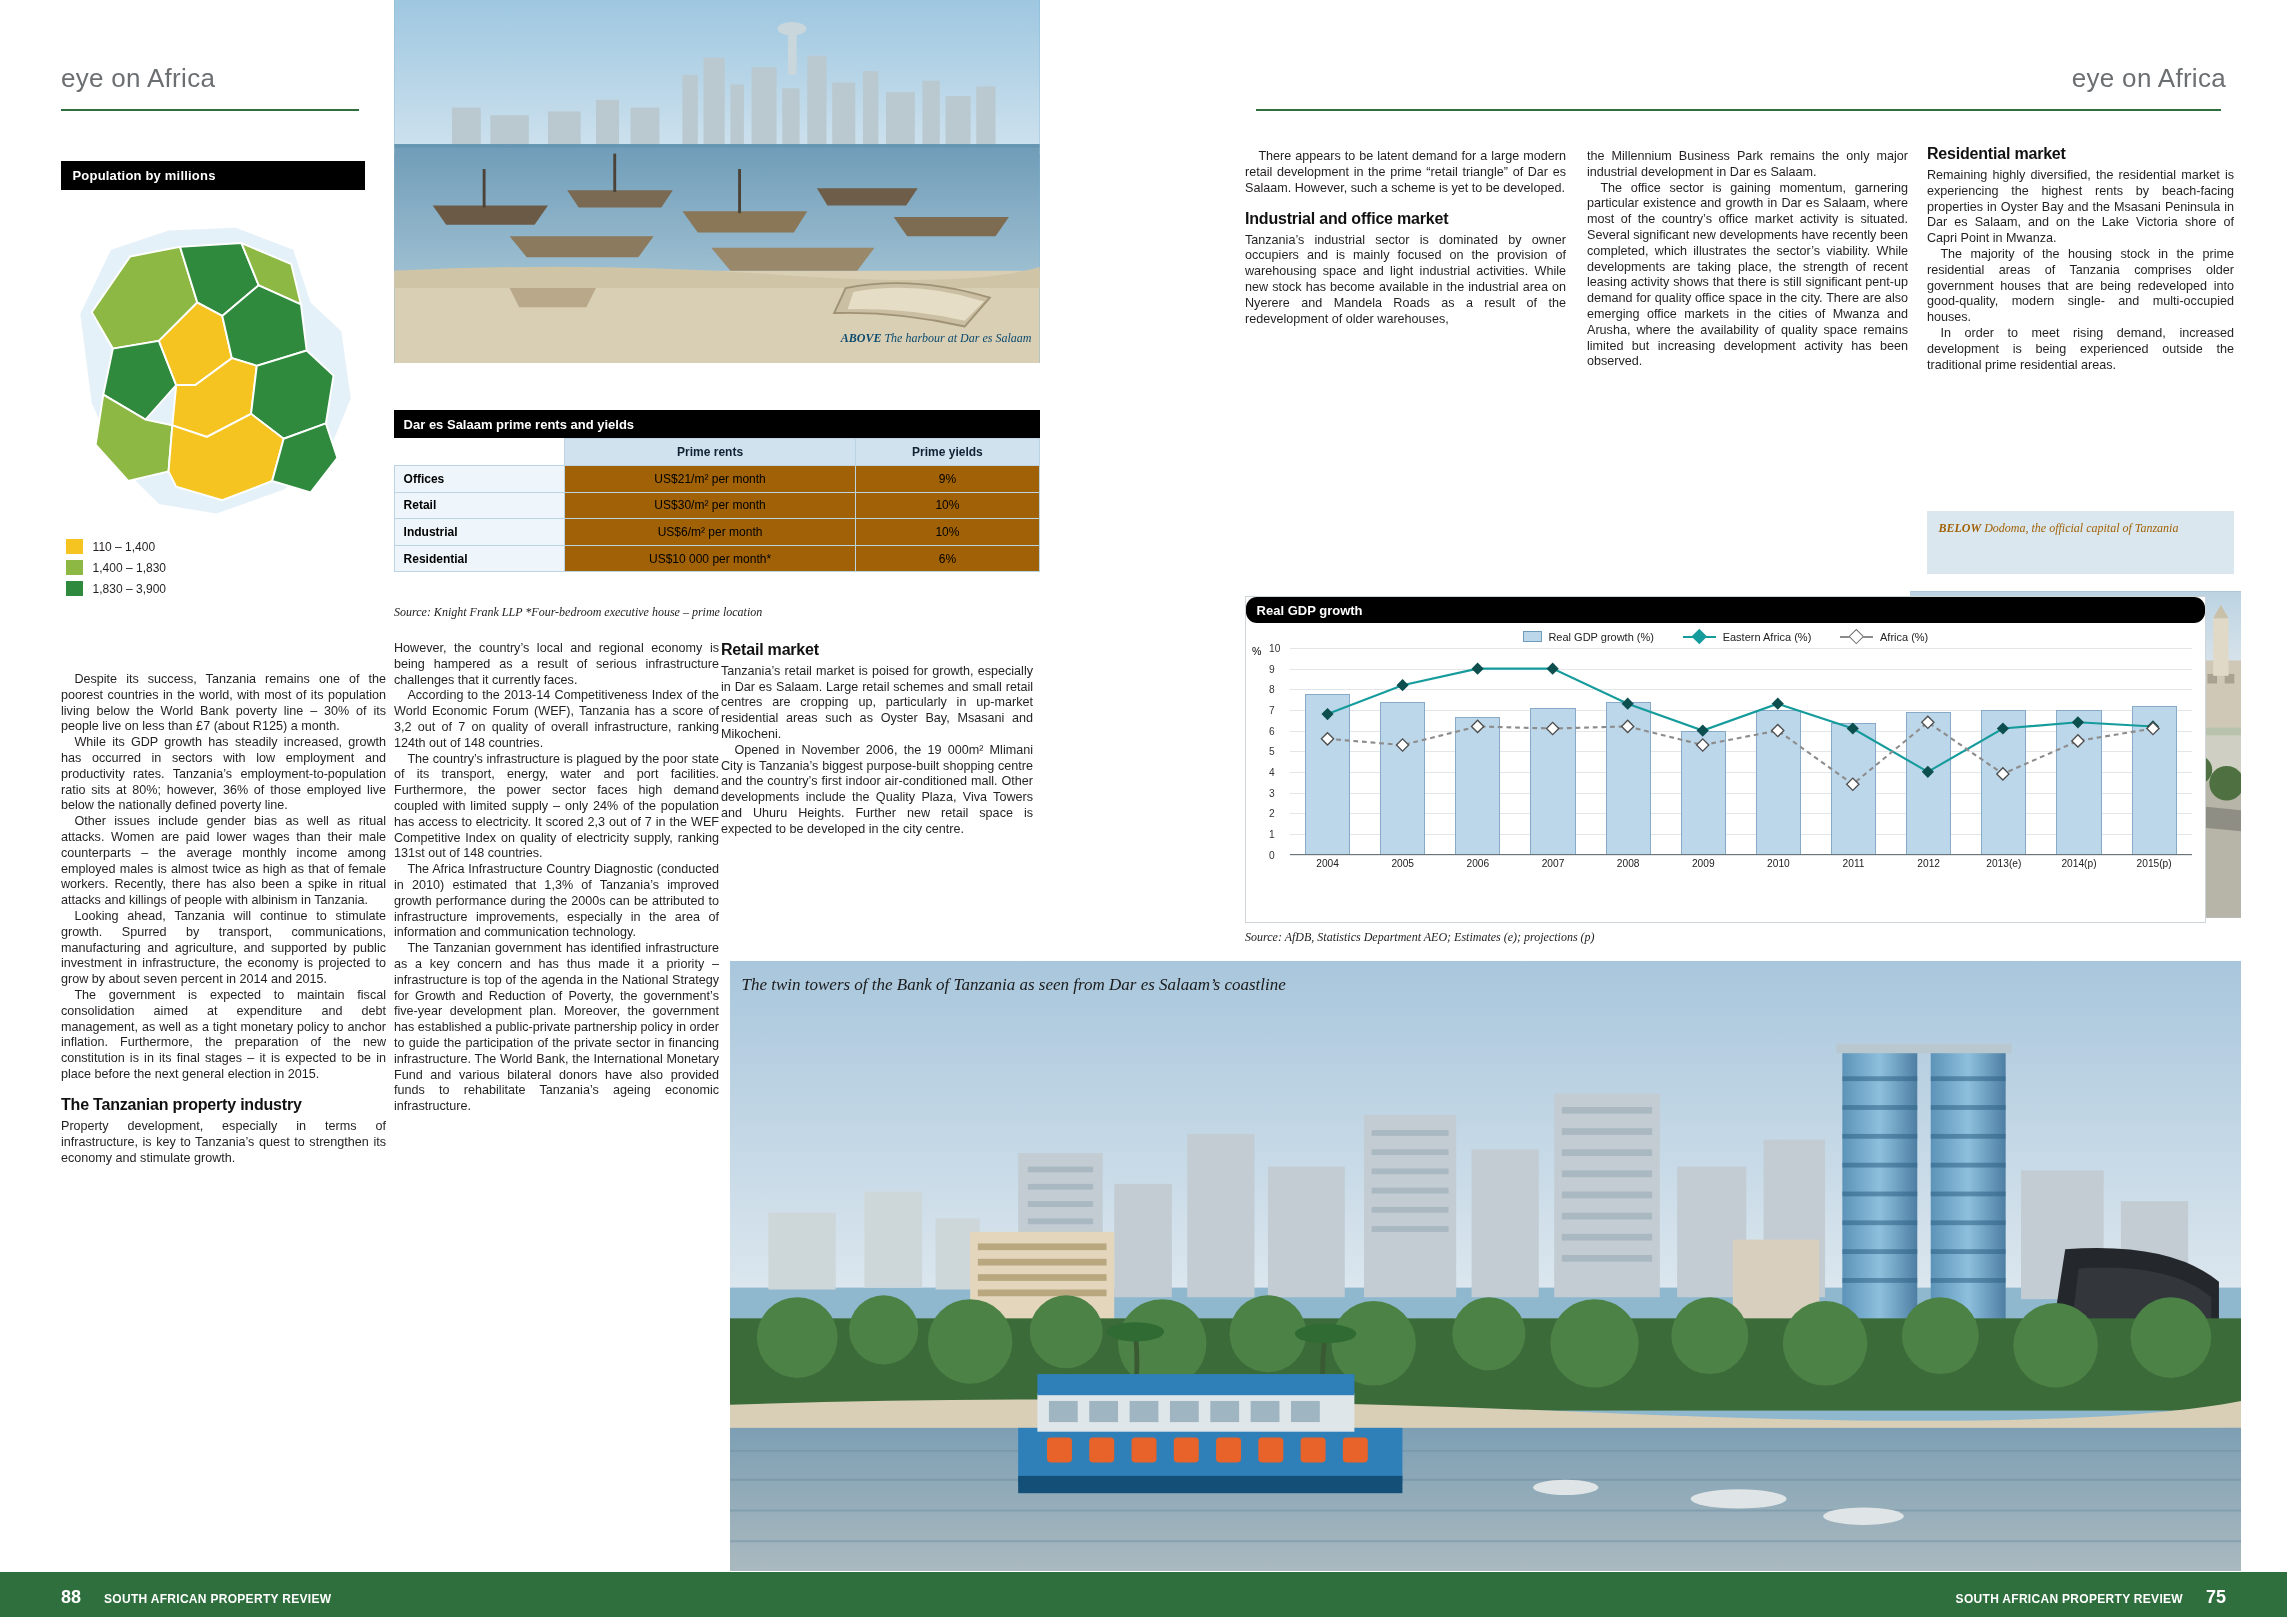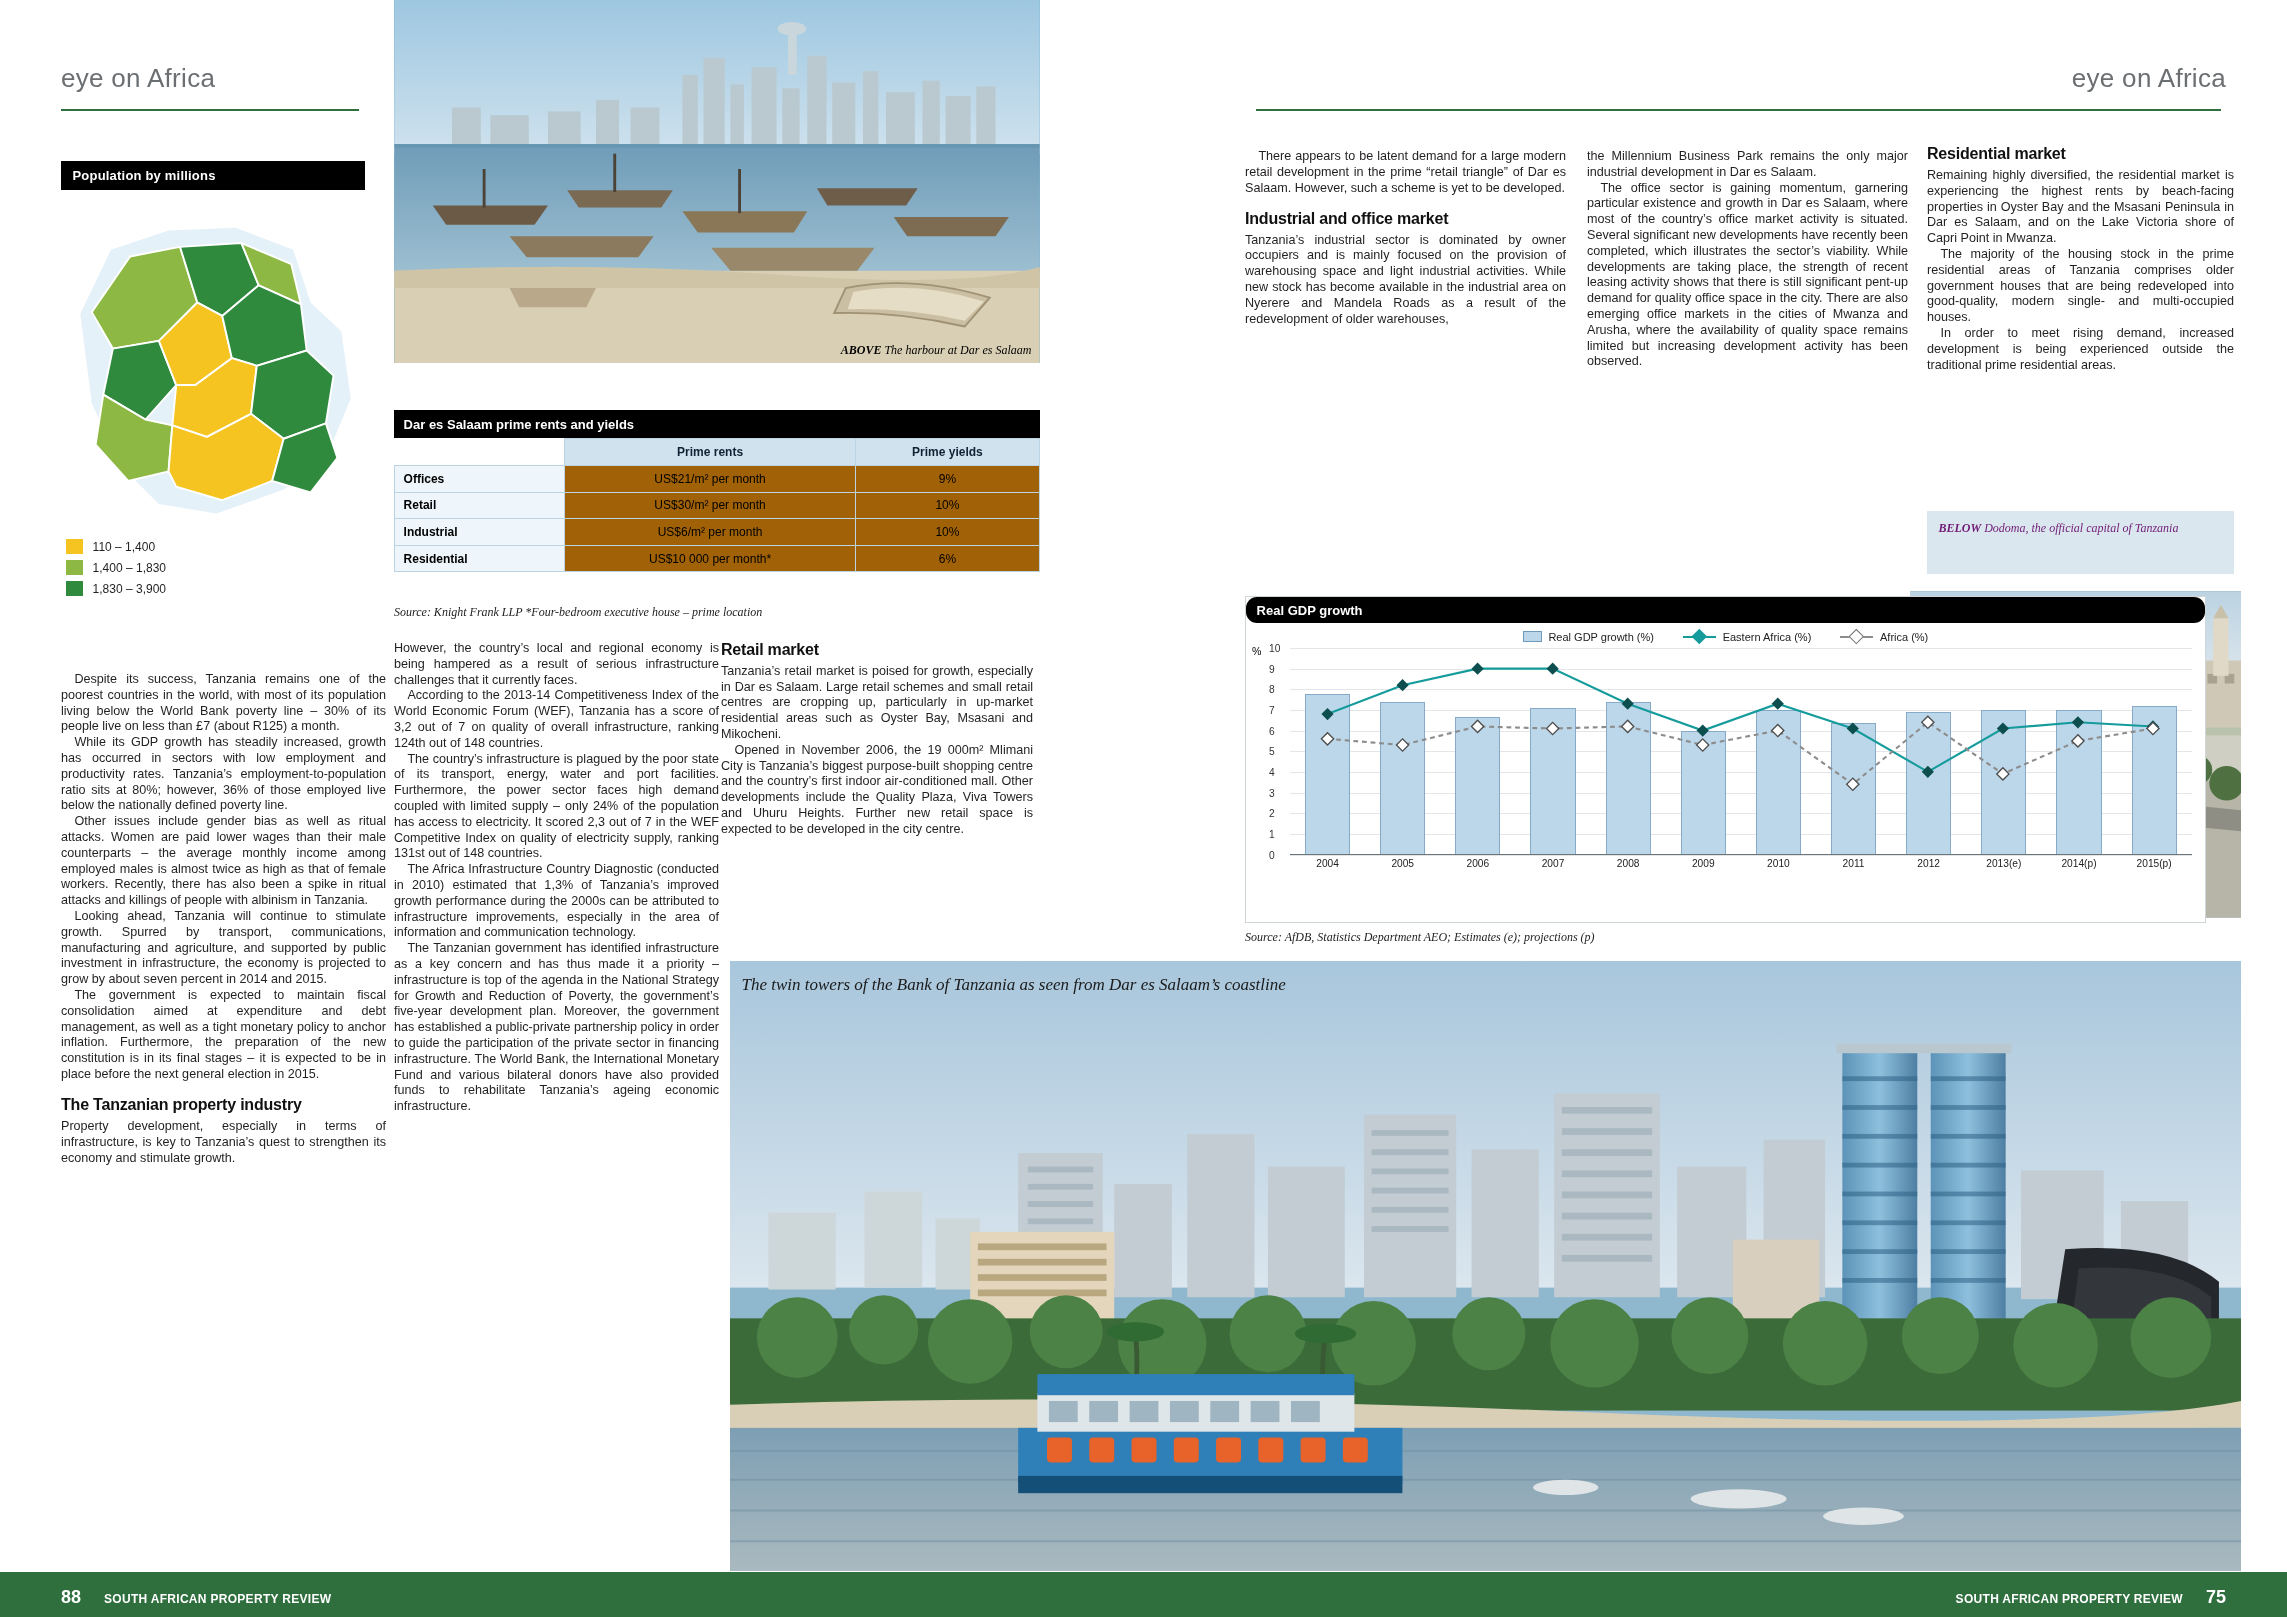--- a/index.html
+++ b/index.html
@@ -51,22 +51,22 @@
   #legend { position:absolute; left:65px; top:538px; font-size:12px; color:#221f1f; }
   #legend .row { display:flex; align-items:center; margin-bottom:3.8px; }
   #legend .sw { width:19px; height:17.3px; margin-right:8.6px; border:1px solid #ffffff; }
 
   
   #harbour-photo {
     position:absolute; left:394px; top:0; width:646px; height:363px;
     overflow:hidden; background:#7ab4d6;
   }
   #harbour-caption {
-    position:absolute; right:0; bottom:0; padding:3.8px 8.6px 4.8px 9.6px;
-    background:rgba(255,255,255,0.0); color:#000000;
+    position:absolute; right:0; bottom:12px; padding:3.8px 8.6px 4.8px 9.6px;
+    background:rgba(255,255,255,0.0); color:#0c4a6e;
     font-size:12px; font-family:"Liberation Serif", serif; font-style:italic;margin-top:8px;
   }
   #harbour-caption b { font-style:italic; font-weight:bold; }
 
   
   #rents-table {
     position:absolute; left:394px; top:410px; width:646px;
     border-collapse:collapse; font-size:12px;
   }
   #rents-table caption {
@@ -125,21 +125,21 @@
   .xlabels { margin:2.9px 13.4px 0 44px; display:flex; font-size:10.2px; color:#222; }
   .xlabels div { flex:1; text-align:center; }
   #gdp-source {
     position:absolute; left:1245px; top:930px; font-size:12px;
     font-family:"Liberation Serif", serif; font-style:italic; color:#222;
   }
 
   
   #dodoma-caption {
     position:absolute; left:1927px; top:511px; width:307px; height:63px;
-    background:#dbe7ef; color:#701a75; font-size:12px;
+    background:#dbe7ef; color:#a16207; font-size:12px;
     font-family:"Liberation Serif", serif; font-style:italic;
     padding:9.6px 11.5px; line-height:15.4px;
   }
   #dodoma-caption b { font-weight:bold; font-style:italic; }
   #dodoma-photo {
     position:absolute; left:1910px; top:591px; width:331px; height:327px;
     overflow:hidden; background:#9fb6c4;
   }
 
   

